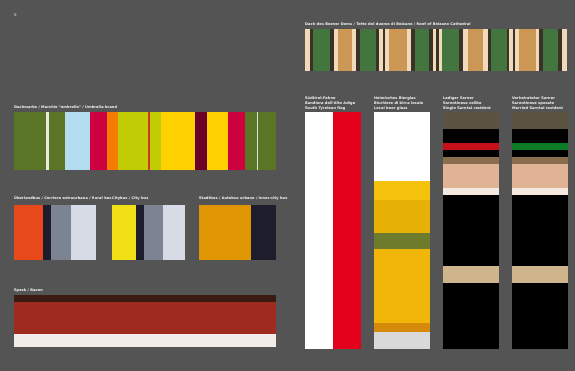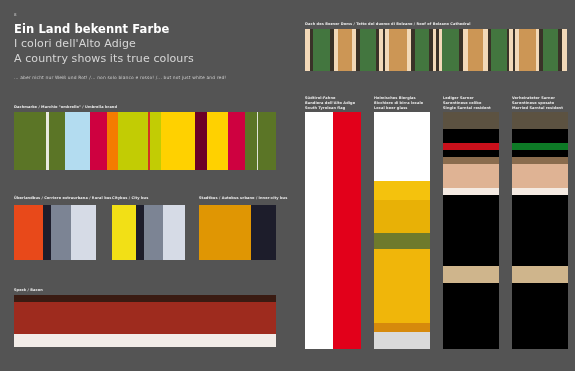--- a/index.html
+++ b/index.html
@@ -65,26 +65,20 @@
 </style>
 </head>
 <body>
 
 <div class="page" style="background: rgb(84, 84, 84);">
 
   <div class="left">
 
     <div class="page-marker">8</div>
 
-    <div class="titleblock">
-      <div class="t1">Ein Land bekennt Farbe</div>
-      <div class="t2">I colori dell'Alto Adige</div>
-      <div class="t3">A country shows its true colours</div>
-      <div class="tsub">... aber nicht nur Weiß und Rot! /... non solo bianco e rosso! /... but not just white and red!</div>
-    </div>
 
     <div class="blk" id="umbrella">
       <div class="caption">Dachmarke / Marchio "ombrello" / Umbrella brand</div>
       <div class="swatch">
         <div class="strip">
             <i style="background: rgb(91, 117, 38); width: 12.2699%;"></i>
             <i style="background: rgb(233, 233, 224); width: 0.920245%;"></i>
             <i style="background: rgb(91, 117, 38); width: 6.13497%;"></i>
             <i style="background: rgb(179, 220, 240); width: 9.81595%;"></i>
             <i style="background: rgb(206, 1, 64); width: 6.44172%;"></i>

